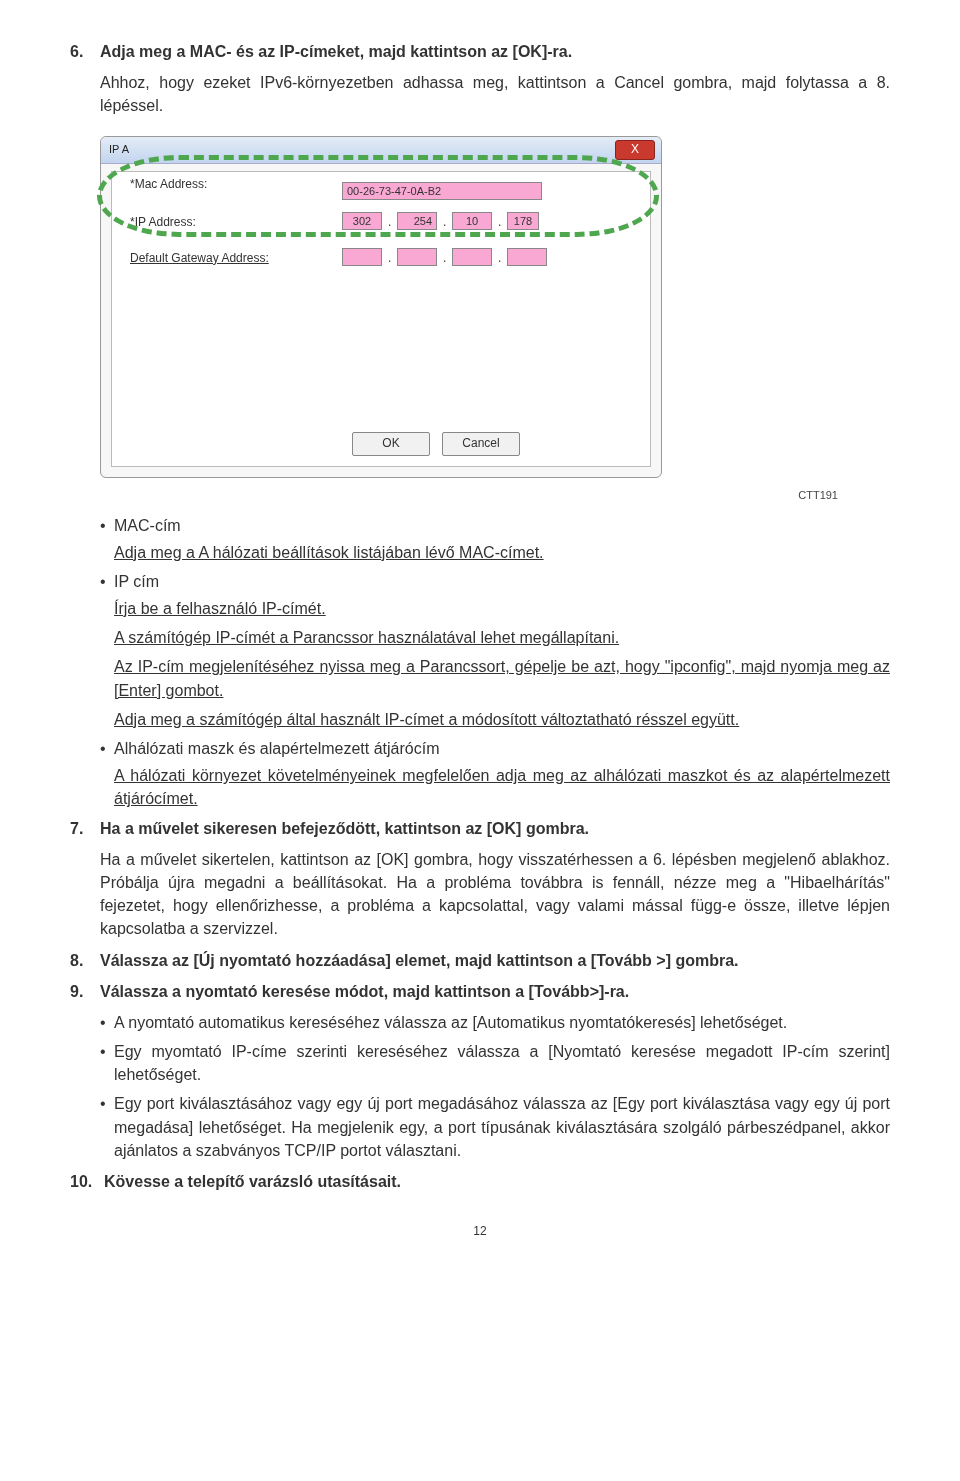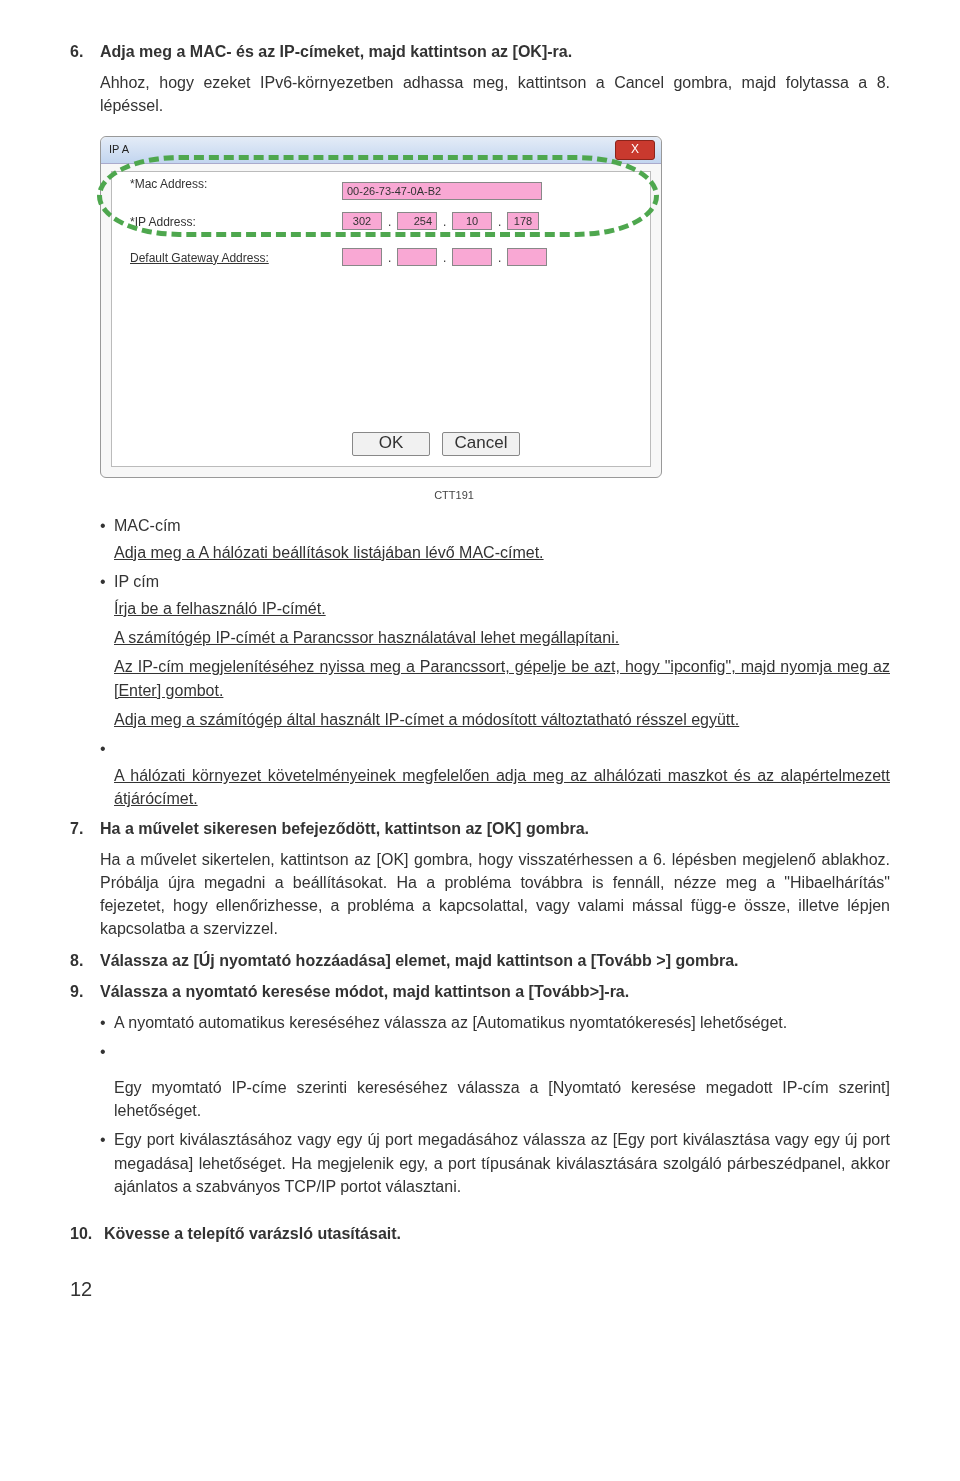--- a/index.html
+++ b/index.html
@@ -109,52 +109,52 @@
     .highlight-oval {
       position: absolute;
       border: 5px dashed #4ea74e;
       border-radius: 90px / 45px;
       pointer-events: none;
     }
     .btn {
       position: absolute;
       border: 1px solid #888;
       background: #f1f1f1;
-      font-size: 17px;
+      font-size: 12px;
       text-align: center;
       height: 22px;
       line-height: 20px;
       border-radius: 2px;
       width: 76px;
     }
     .img-code {
       font-size: 11px;
       color: #444;
-      text-align: center;
+      text-align: right;
       margin: 2px 52px 10px 0;
     }
     .bullet-list {
       margin: 4px 0 4px 30px;
     }
     .bullet-item {
       display: flex;
       margin-bottom: 4px;
     }
     .bullet-dot {
       flex: 0 0 14px;
       color: #333;
     }
     .sub-indent {
       margin-left: 44px;
       margin-bottom: 6px;
       text-decoration: underline;
     }
     .pagenum {
-      text-align: left;
-      font-size: 20px;
+      text-align: center;
+      font-size: 12px;
       color: #333;
       margin-top: 30px;
     }
     .justify {
       text-align: justify;
     }
   </style>
 </head>
 <body>
 
@@ -223,20 +223,21 @@
     </div>
   </div>
   <div class="sub-indent">Írja be a felhasználó IP-címét.</div>
   <div class="sub-indent">A számítógép IP-címét a Parancssor használatával lehet megállapítani.</div>
   <div class="sub-indent justify">Az IP-cím megjelenítéséhez nyissa meg a Parancssort, gépelje be azt, hogy "ipconfig", majd nyomja meg az [Enter] gombot.</div>
   <div class="sub-indent justify">Adja meg a számítógép által használt IP-címet a módosított változtatható résszel együtt.</div>
 
   <div class="bullet-list">
     <div class="bullet-item">
       <div class="bullet-dot">•</div>
+      <div>Alhálózati maszk és alapértelmezett átjárócím</div>
     </div>
   </div>
   <div class="sub-indent justify">A hálózati környezet követelményeinek megfelelően adja meg az alhálózati maszkot és az alapértelmezett átjárócímet.</div>
 
   <div class="step" style="margin-top:6px;">
     <div class="step-num">7.</div>
     <div class="step-body">
       <span class="step-title">Ha a művelet sikeresen befejeződött, kattintson az [OK] gombra.</span>
     </div>
   </div>
@@ -255,29 +256,29 @@
       <span class="step-title">Válassza a nyomtató keresése módot, majd kattintson a [Tovább&gt;]-ra.</span>
     </div>
   </div>
   <div class="bullet-list">
     <div class="bullet-item">
       <div class="bullet-dot">•</div>
       <div class="justify" style="flex:1;">A nyomtató automatikus kereséséhez válassza az [Automatikus nyomtatókeresés] lehetőséget.</div>
     </div>
     <div class="bullet-item" style="margin-top:6px;">
       <div class="bullet-dot">•</div>
-      <div class="justify" style="flex:1;margin-top:36px;">Egy myomtató IP-címe szerinti kereséséhez válassza a [Nyomtató keresése megadott IP-cím szerint] lehetőséget.</div>
+      <div class="justify" style="flex:1;">Egy myomtató IP-címe szerinti kereséséhez válassza a [Nyomtató keresése megadott IP-cím szerint] lehetőséget.</div>
     </div>
     <div class="bullet-item" style="margin-top:6px;">
       <div class="bullet-dot">•</div>
       <div class="justify" style="flex:1;">Egy port kiválasztásához vagy egy új port megadásához válassza az [Egy port kiválasztása vagy egy új port megadása] lehetőséget. Ha megjelenik egy, a port típusának kiválasztására szolgáló párbeszédpanel, akkor ajánlatos a szabványos TCP/IP portot választani.</div>
     </div>
   </div>
 
-  <div class="step" style="margin-top:24px;">
+  <div class="step" style="margin-top:8px;">
     <div class="step-num" style="flex:0 0 34px;">10.</div>
     <div class="step-body">
       <span class="step-title">Kövesse a telepítő varázsló utasításait.</span>
     </div>
   </div>
 
   <div class="pagenum">12</div>
 </div>
 
 </body></html>

